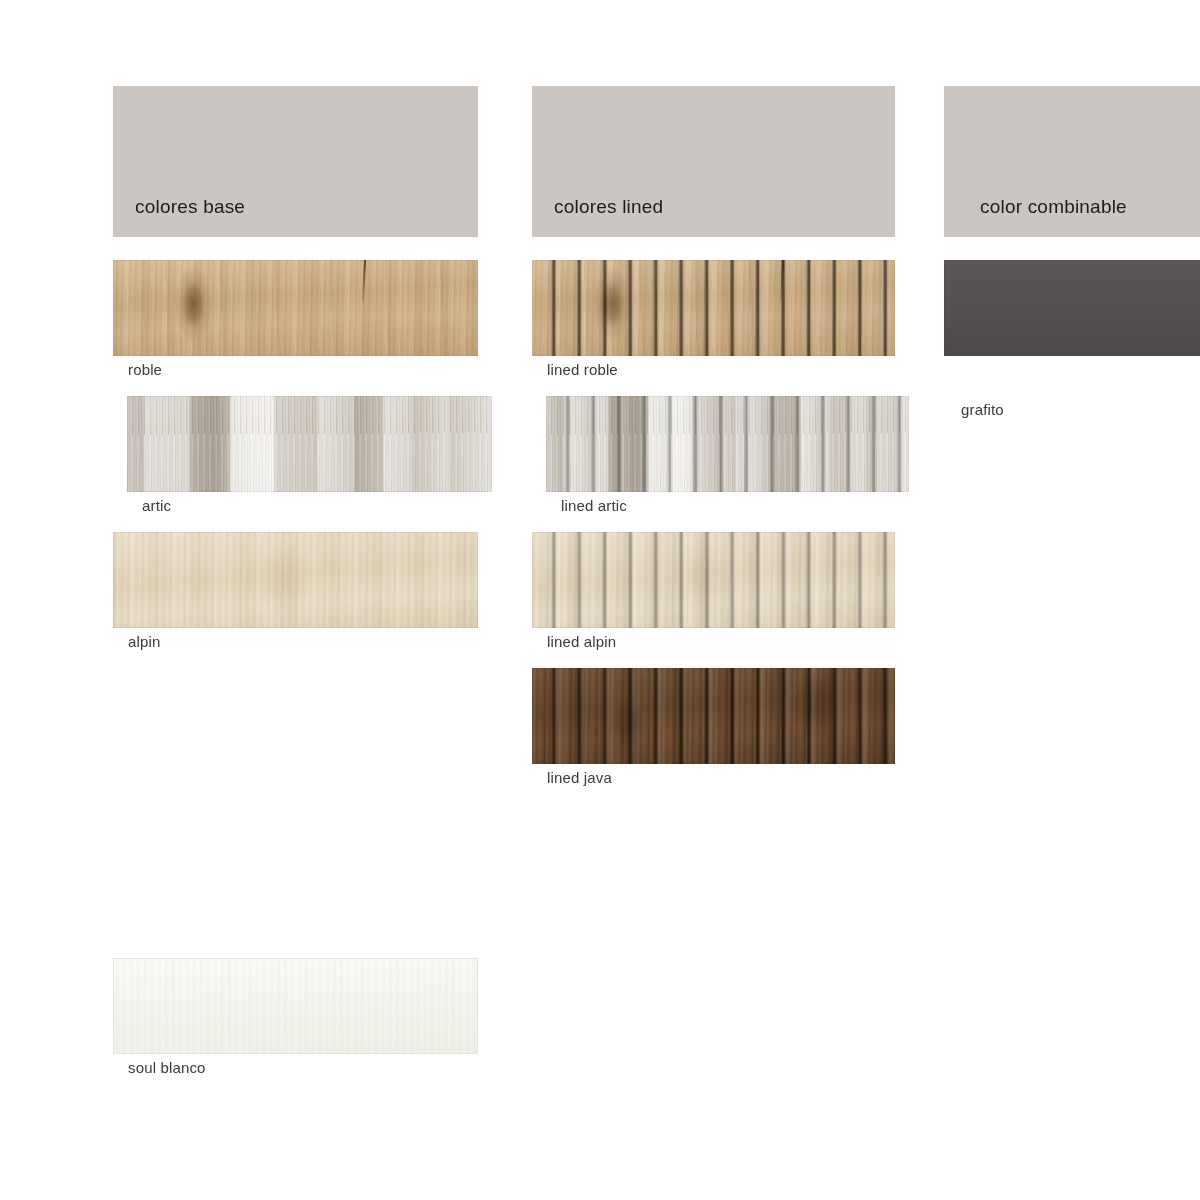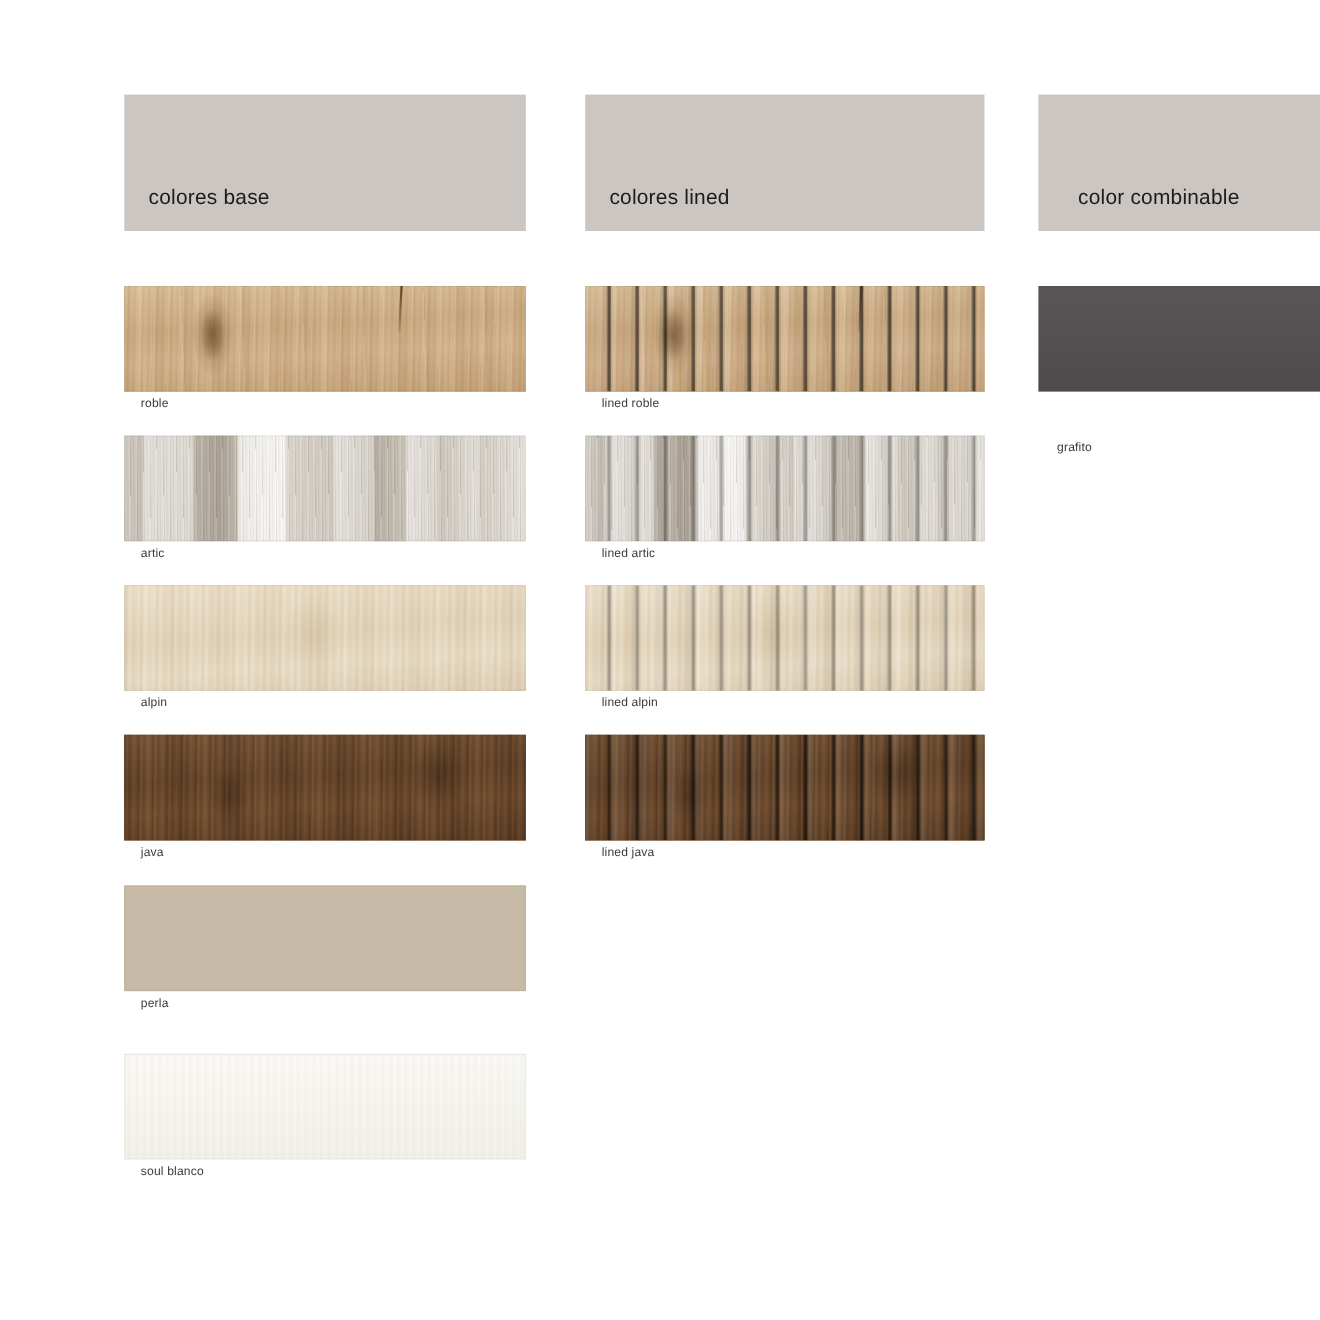--- a/index.html
+++ b/index.html
@@ -14,21 +14,21 @@
   .board{position:absolute;inset:0;}
 
   
   .col{position:absolute;top:86px;}
   .col-base   {left:113px; width:365px;}
   .col-lined  {left:532px; width:363px;}
   .col-comb   {left:944px; width:300px;}
 
   
   .header-band{
-    height:124px;
+    height:151px;
     background:#cbc6c1;
     position:relative;
   }
   .header-label{
     position:absolute;
     left:22px;
     bottom:21px;
     font-size:19px;
     font-weight:400;
     color:#1c1c1c;
@@ -44,30 +44,30 @@
     width:100%;
     height:96px;
     position:relative;
     overflow:hidden;
     box-sizing:border-box;
   }
   .caption{
     position:absolute;
     left:0;
     top:101px;
-    font-size:11px;
+    font-size:15px;
     color:#3d3a38;
     letter-spacing:.15px;
     white-space:nowrap;
     padding-left:15px;
   }
   .col-comb .caption{left:2px;margin-top:40px;}
 
   
-  .r0{top:174px;} .r1{top:310px;} .r2{top:446px;}
+  .r0{top:174px;} .r1{top:310px;margin-left:14px;} .r2{top:446px;}
   .r3{top:582px;} .r4{top:719px;} .r5{top:852px;margin-top:20px;}
 
   
 
   
   .tex-roble{
     background-color:#c9a878;
     background-image:
       radial-gradient(ellipse 26px 54px at 22% 46%, rgba(120,85,48,.55) 0%, rgba(120,85,48,.22) 42%, rgba(120,85,48,0) 72%),
       radial-gradient(ellipse 14px 30px at 22% 46%, rgba(95,65,35,.6) 0%, rgba(95,65,35,0) 80%),
@@ -209,29 +209,21 @@
     <div class="row r1">
       <div class="swatch tex-artic edge"></div>
       <div class="caption">artic</div>
     </div>
 
     <div class="row r2">
       <div class="swatch tex-alpin edge"></div>
       <div class="caption">alpin</div>
     </div>
 
-    <div class="row r3">
-      <div class="swatch tex-java edge"></div>
-      <div class="caption">java</div>
-    </div>
-
-    <div class="row r4">
-      <div class="swatch tex-perla"></div>
-      <div class="caption">perla</div>
-    </div>
+
 
     <div class="row r5">
       <div class="swatch tex-blanco"></div>
       <div class="caption">soul blanco</div>
     </div>
   </div>
 
   <div class="col col-lined">
     <div class="header-band">
       <div class="header-label">colores lined</div>

